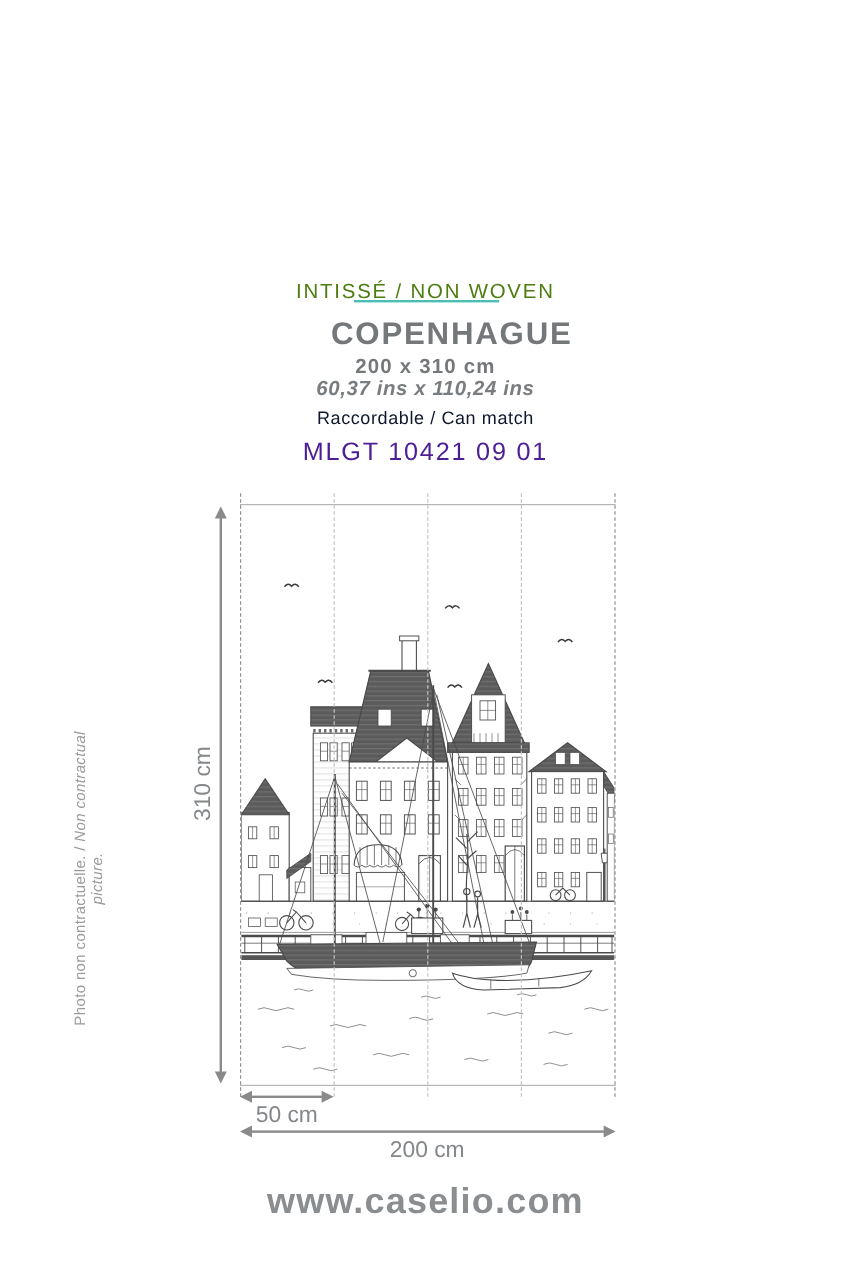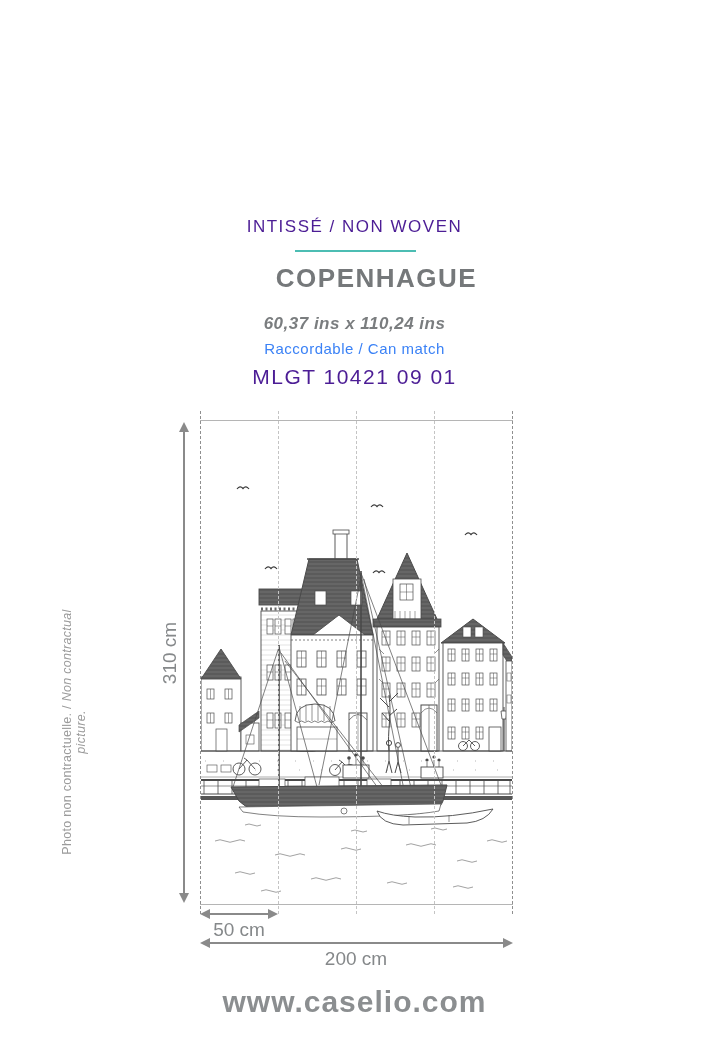--- a/index.html
+++ b/index.html
@@ -10,26 +10,26 @@
   
   .logo-circle{position:absolute;left:283px;top:61px;width:145px;height:145px;
                border-radius:50%;background:#4CBDB3;overflow:hidden;}
   .logo-text{position:absolute;left:0;right:0;top:58px;text-align:center;color:#fff;
              font-size:27px;font-weight:500;letter-spacing:2.5px;line-height:20px;}
   .i-col{display:inline-block;width:6px;height:20px;position:relative;vertical-align:baseline;}
   .i-col .bar-long{position:absolute;left:1px;width:3.5px;top:-64px;height:59px;background:#fff;}
   .i-col .bar-short{position:absolute;left:1px;width:3.5px;top:3px;height:17px;background:#fff;}
 
   
-  .material{top:217px;font-size:17px;letter-spacing:1.5px;color:#4c1d95;}
+  .material{top:233px;font-size:17px;letter-spacing:1.5px;color:#4d7c0f;}
   .divider{position:absolute;left:295px;top:250px;width:121px;height:2px;background:#4CBDB3;}
   .product-name{top:263px;font-size:26px;font-weight:700;letter-spacing:1.5px;color:#75787A;margin-left:44px;}
   .size-metric{top:296px;font-size:17px;font-weight:700;letter-spacing:1px;color:#75787A;}
   .size-imperial{top:314px;font-size:17px;font-weight:700;font-style:italic;color:#7A7D7F;letter-spacing:.5px;}
-  .match{top:340px;font-size:15px;color:#3b82f6;letter-spacing:.5px;}
+  .match{top:340px;font-size:15px;color:#0f172a;letter-spacing:.5px;}
   .ref{top:365px;font-size:21px;color:#4c1d95;letter-spacing:1.5px;font-weight:400;}
 
   
   .border-h{position:absolute;left:200px;width:313px;height:1px;background:#B5B5B5;}
   .bt{top:420px}.bb{top:904px}
   .guide{position:absolute;top:411px;height:503px;width:0;}
   .guide.edge{border-left:1px dashed #8F8F8F;}
   .guide.inner{border-left:1px dashed #C4C4C4;}
   .scene{position:absolute;left:201px;top:421px;width:311px;height:483px;}
 
@@ -61,20 +61,21 @@
 </style>
 </head>
 <body>
 
 <div class="page">
 
 
   <div class="ctr material">INTISSÉ / NON WOVEN</div>
   <div class="divider"></div>
   <div class="ctr product-name">COPENHAGUE</div>
+  <div class="ctr size-metric">200 x 310 cm</div>
   <div class="ctr size-imperial">60,37 ins x 110,24 ins</div>
   <div class="ctr match">Raccordable / Can match</div>
   <div class="ctr ref">MLGT 10421 09 01</div>
 
   <div class="border-h bt"></div>
   <div class="border-h bb"></div>
 
   <svg class="scene" viewBox="0 0 311 483">
     <defs>
       <pattern id="shingle" width="6" height="4" patternUnits="userSpaceOnUse">

